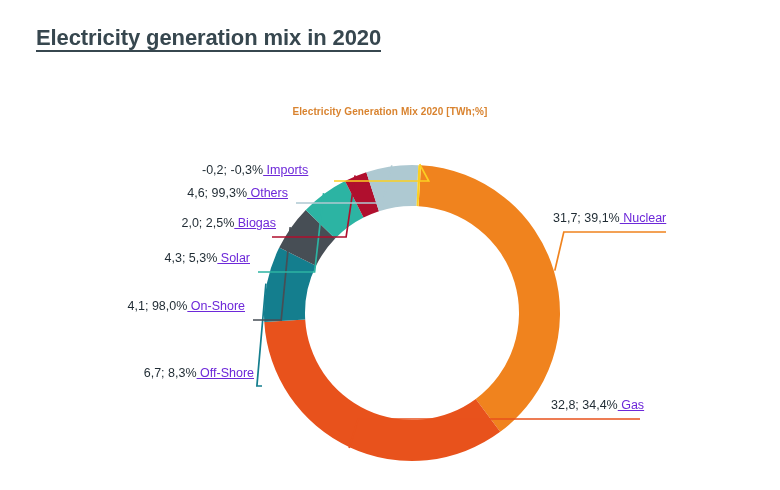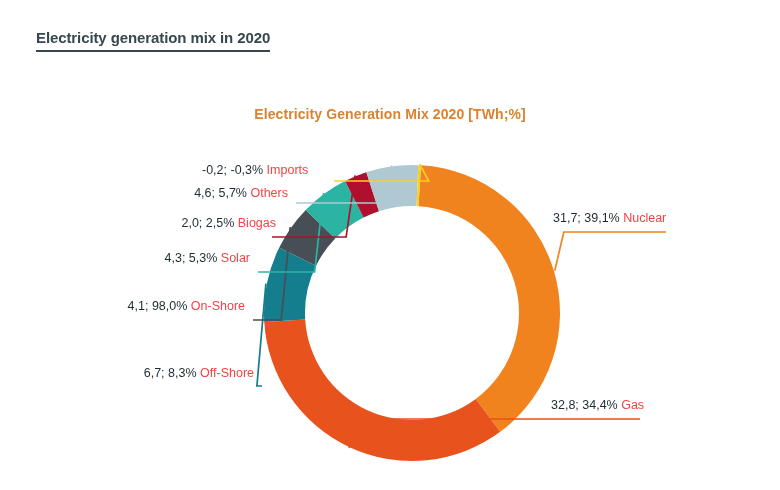--- a/index.html
+++ b/index.html
@@ -21,38 +21,38 @@
     left: 0; top: 0;
     width: 780px;
     height: 490px;
   }
 
   
   .page-heading {
     position: absolute;
     left: 36px;
     top: 28px;
-    font-size: 15px;
+    font-size: 22px;
     font-weight: bold;
     color: #37474f;
     letter-spacing: -0.1px;
     white-space: nowrap;
     border-bottom: 2px solid #37474f;
     padding-bottom: 2px;
     line-height: 20px;
   }
 
   
   .chart-title {
     position: absolute;
     left: 0;
     top: 106px;
     width: 780px;
     text-align: center;
-    font-size: 14px;
+    font-size: 10px;
     font-weight: 600;
     color: #d9832f;
     white-space: nowrap;
     letter-spacing: 0.1px;
   }
 
   
   .chart-area {
     position: absolute;
     left: 0;
@@ -76,21 +76,22 @@
     font-size: 12.5px;
     line-height: 14px;
     color: #4a4a4a;
   }
   .data-label .lbl-value {
     font-weight: normal;
     color: #1f2b33;
   }
   .data-label .lbl-name {
     font-weight: normal;
-    color: #ef4444;
+    color: #6d28d9;
+    text-decoration: underline;
   }
   .data-label.align-right {
     text-align: right;
   }
   .data-label.align-left {
     text-align: right;
   }
 </style>
 </head>
 <body>
@@ -126,17 +127,17 @@
     </svg>
   </div>
 
   <div id="labels-layer">
       <div class="data-label align-left" style="top: 211px; left: 553px;"><span class="lbl-value">31,7; 39,1%</span><span class="lbl-name"> Nuclear</span></div>
       <div class="data-label align-left" style="top: 398px; left: 551px;"><span class="lbl-value">32,8; 34,4%</span><span class="lbl-name"> Gas</span></div>
       <div class="data-label align-right" style="top: 366px; right: 526px;"><span class="lbl-value">6,7; 8,3%</span><span class="lbl-name"> Off-Shore</span></div>
       <div class="data-label align-right" style="top: 299px; right: 535px;"><span class="lbl-value">4,1; 98,0%</span><span class="lbl-name"> On-Shore</span></div>
       <div class="data-label align-right" style="top: 251px; right: 530px;"><span class="lbl-value">4,3; 5,3%</span><span class="lbl-name"> Solar</span></div>
       <div class="data-label align-right" style="top: 216px; right: 504px;"><span class="lbl-value">2,0; 2,5%</span><span class="lbl-name"> Biogas</span></div>
-      <div class="data-label align-right" style="top: 186px; right: 492px;"><span class="lbl-value">4,6; 5,7%</span><span class="lbl-name"> Others</span></div>
+      <div class="data-label align-right" style="top: 186px; right: 492px;"><span class="lbl-value">4,6; 99,3%</span><span class="lbl-name"> Others</span></div>
       <div class="data-label align-right" style="top: 163px; left: 202px;"><span class="lbl-value">-0,2; -0,3%</span><span class="lbl-name"> Imports</span></div>
     </div>
 
 </div>
 
 </body></html>

